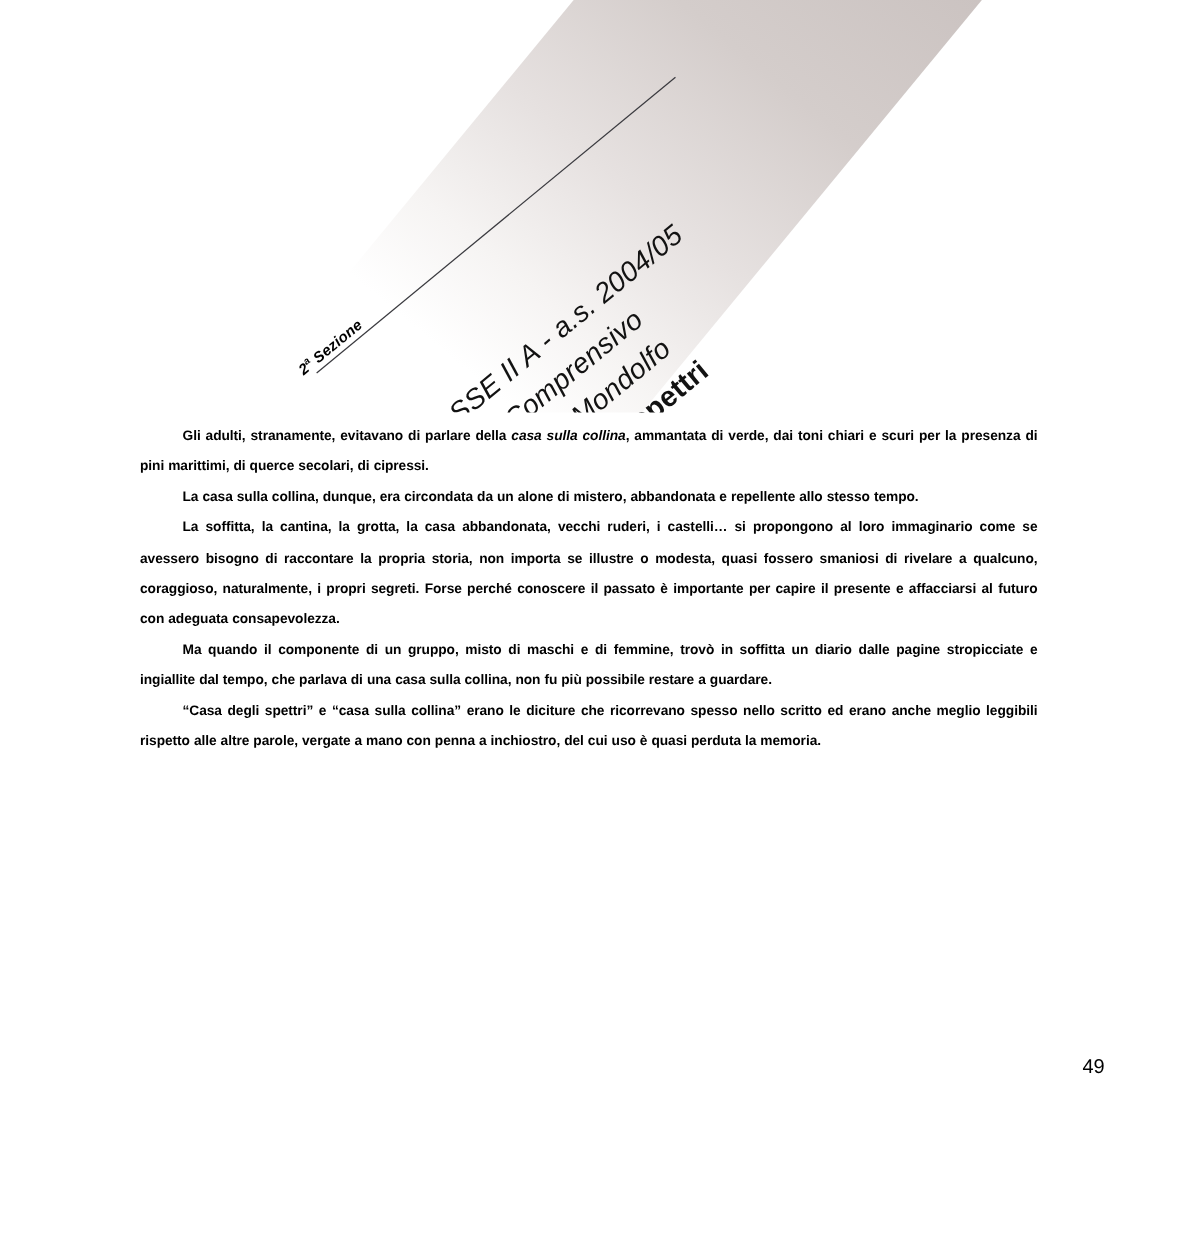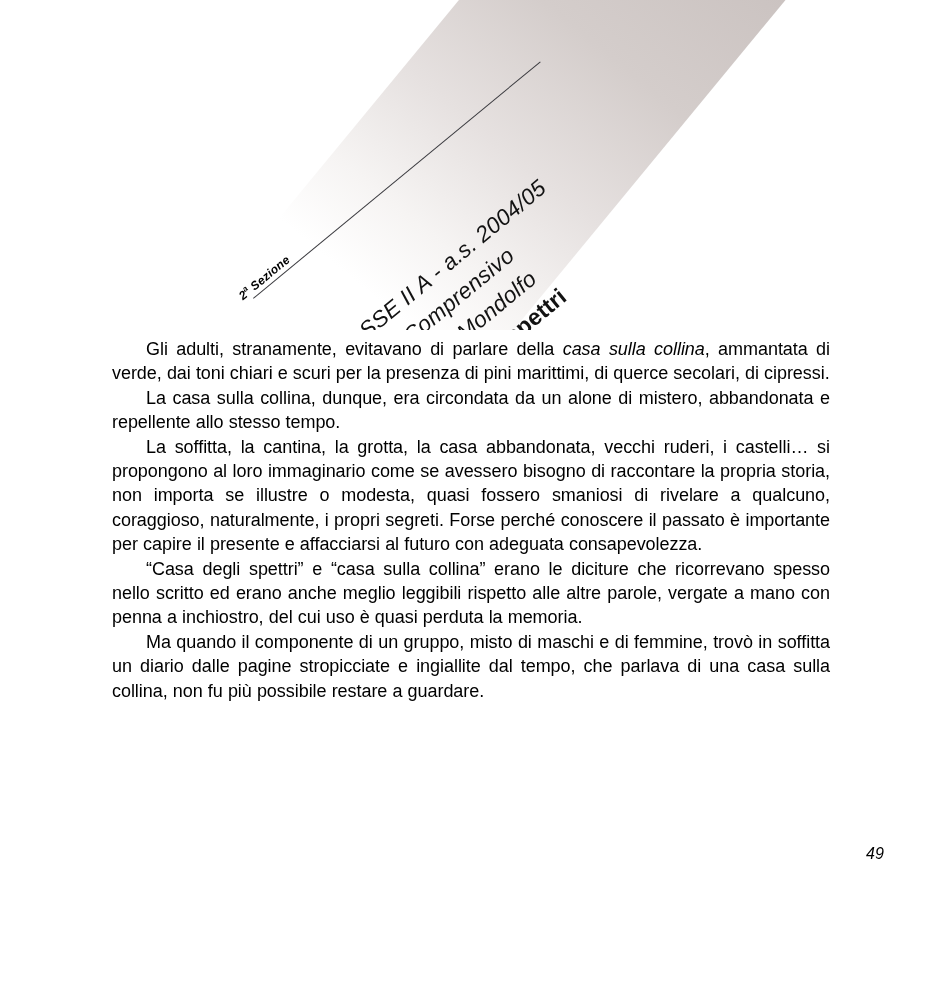--- a/index.html
+++ b/index.html
@@ -112,40 +112,40 @@
   
   #body-text {
     position: absolute;
     left: 112px;
     top: 337px;
     width: 718px;
   }
 
   #body-text p {
     margin: 0;
-    font-size: 18px;
+    font-size: 11px;
     line-height: 24.4px;
     text-align: justify;
     text-indent: 34px;
     letter-spacing: -0.05px;
     word-spacing: 0.2px;
     font-family: "Liberation Sans", sans-serif;
+    font-weight: bold;
   }
 
   #body-text p em {
     font-style: italic;
   }
 
   
   #page-number {
     position: absolute;
     left: 866px;
     top: 845px;
     font-size: 16px;
-    font-style: italic;
     color: #000000;
   }
 </style>
 </head>
 <body>
 
 <div id="page">
 
   <div id="header-art">
 
@@ -165,20 +165,20 @@
     </div>
 
   </div>
 
   <div id="body-text">
 
     <p><span>Gli adulti, stranamente, evitavano di parlare della </span><em>casa sulla collina</em><span>, ammantata di verde, dai toni chiari e scuri per la presenza di pini marittimi, di querce secolari, di cipressi.</span></p>
 
     <p>La casa sulla collina, dunque, era circondata da un alone di mistero, abbandonata e repellente allo stesso tempo.</p>
     <p>La soffitta, la cantina, la grotta, la casa abbandonata, vecchi ruderi, i castelli… si propongono al loro immaginario come se avessero bisogno di raccontare la propria storia, non importa se illustre o modesta, quasi fossero smaniosi di rivelare a qualcuno, coraggioso, naturalmente, i propri segreti. Forse perché conoscere il passato è importante per capire il presente e affacciarsi al futuro con adeguata consapevolezza.</p>
+    <p>Ma quando il componente di un gruppo, misto di maschi e di femmine, trovò in soffitta un diario dalle pagine stropicciate e ingiallite dal tempo, che parlava di una casa sulla collina, non fu più possibile restare a guardare.</p>
     <p>“Casa degli spettri” e “casa sulla collina” erano le diciture che ricorrevano spesso nello scritto ed erano anche meglio leggibili rispetto alle altre parole, vergate a mano con penna a inchiostro, del cui uso è quasi perduta la memoria.</p>
-    <p>Ma quando il componente di un gruppo, misto di maschi e di femmine, trovò in soffitta un diario dalle pagine stropicciate e ingiallite dal tempo, che parlava di una casa sulla collina, non fu più possibile restare a guardare.</p>
 
   </div>
 
   <div id="page-number">49</div>
 
 </div>
 
 </body></html>

